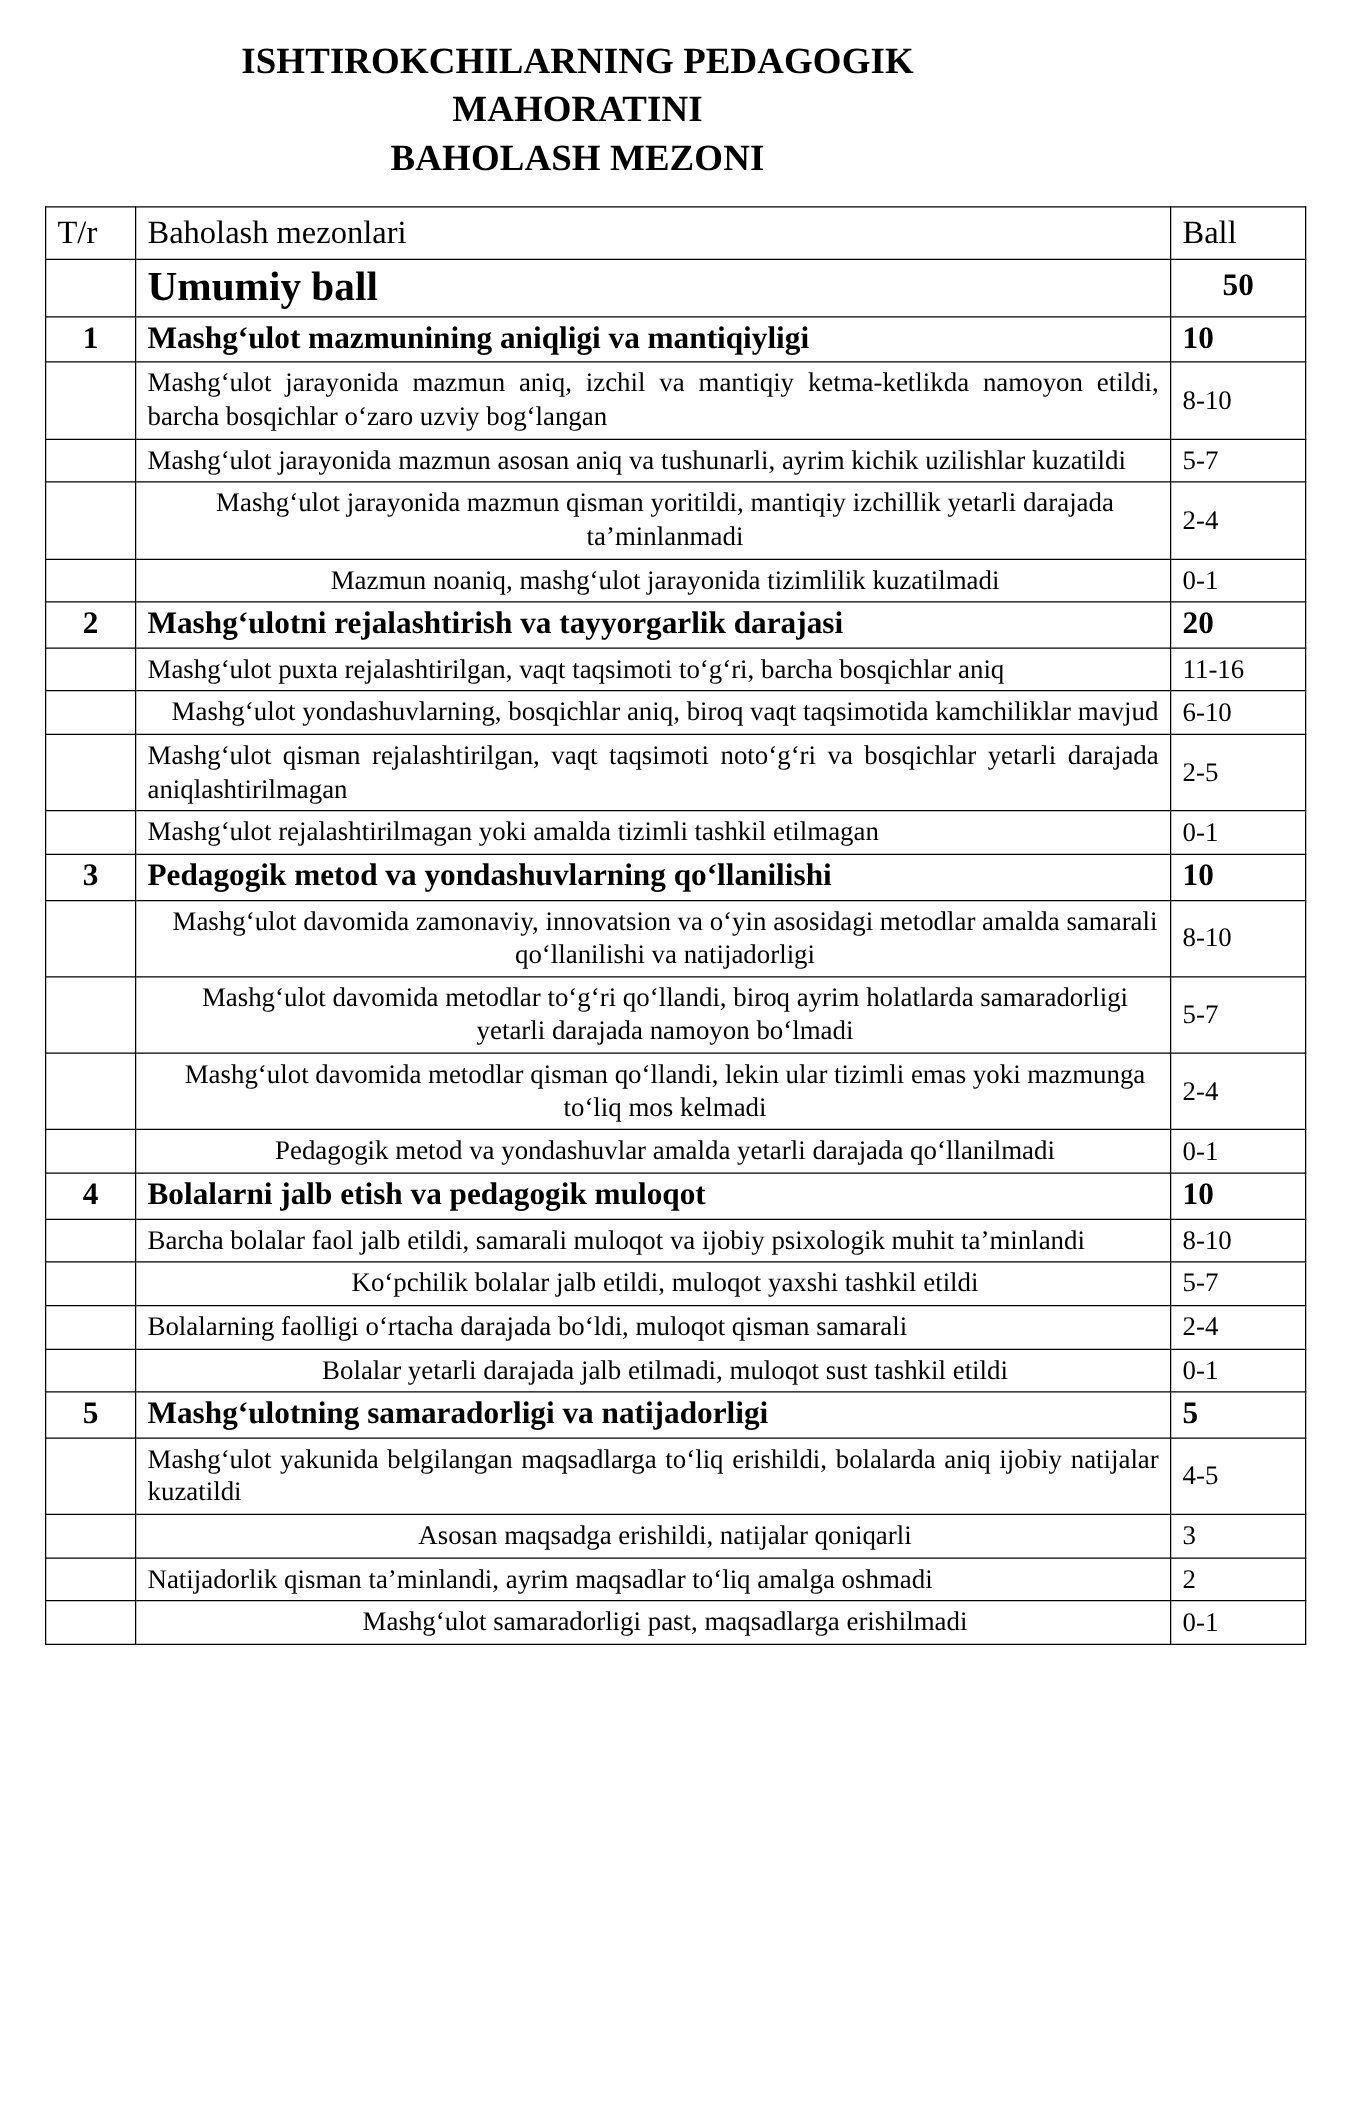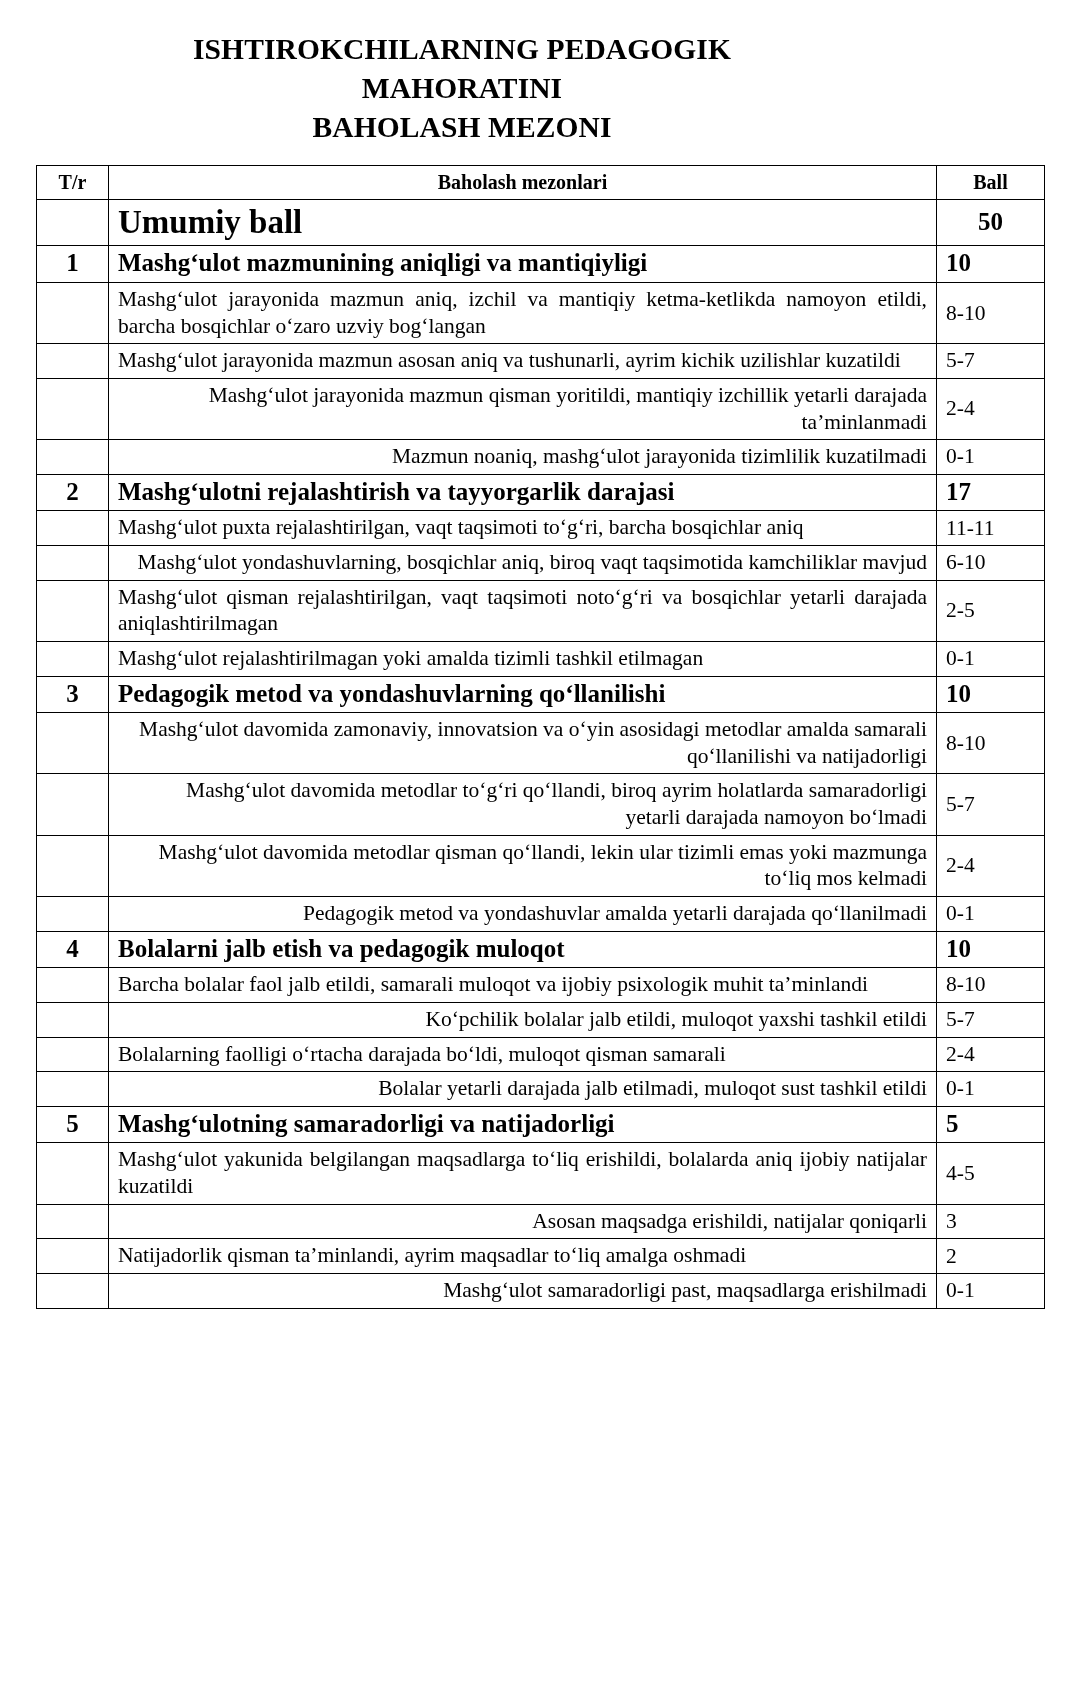--- a/index.html
+++ b/index.html
@@ -48,23 +48,22 @@
   table.criteria td, table.criteria th {
     border: 1.1px solid #000;
     padding: 2px 9px 3px 9px;
     vertical-align: middle;
     font-size: 21.5px;
     line-height: 1.22;
     box-sizing: border-box;
   }
   
   tr.head td {
-    font-weight: bold;
-    font-size: 20px;
-    text-align: center;
+    font-weight: normal;
+    font-size: 26px;
     padding-top: 4px;
     padding-bottom: 5px;
   }
   
   tr.total td.desc {
     font-weight: bold;
     font-size: 33px;
     text-align: left;
   }
   tr.total td.ball {
@@ -93,21 +92,21 @@
   tr.detail td.desc {
     text-align: justify;
     text-justify: inter-word;
     hyphens: none;
     font-size: 21.5px;
     line-height: 1.24;
     padding-top: 3px;
     padding-bottom: 4px;
   }
   tr.detail td.desc.nojustify {
-    text-align: right;
+    text-align: center;
     padding-left: 28px;
   }
   tr.detail td.ball {
     font-size: 21.5px;
   }
 </style>
 </head>
 <body>
 
 <div class="page">
@@ -156,26 +155,26 @@
             <td class="ball">2-4</td>
           </tr>
           <tr class="detail">
             <td class="num"></td>
             <td class="desc nojustify">Mazmun noaniq, mashg‘ulot jarayonida tizimlilik kuzatilmadi</td>
             <td class="ball">0-1</td>
           </tr>
           <tr class="section">
             <td class="num">2</td>
             <td class="desc">Mashg‘ulotni rejalashtirish va tayyorgarlik darajasi</td>
-            <td class="ball">17</td>
+            <td class="ball">20</td>
           </tr>
           <tr class="detail">
             <td class="num"></td>
             <td class="desc">Mashg‘ulot puxta rejalashtirilgan, vaqt taqsimoti to‘g‘ri, barcha bosqichlar aniq</td>
-            <td class="ball">11-11</td>
+            <td class="ball">11-16</td>
           </tr>
           <tr class="detail">
             <td class="num"></td>
             <td class="desc nojustify">Mashg‘ulot yondashuvlarning, bosqichlar aniq, biroq vaqt taqsimotida kamchiliklar mavjud</td>
             <td class="ball">6-10</td>
           </tr>
           <tr class="detail">
             <td class="num"></td>
             <td class="desc">Mashg‘ulot qisman rejalashtirilgan, vaqt taqsimoti noto‘g‘ri va bosqichlar yetarli darajada aniqlashtirilmagan</td>
             <td class="ball">2-5</td>

